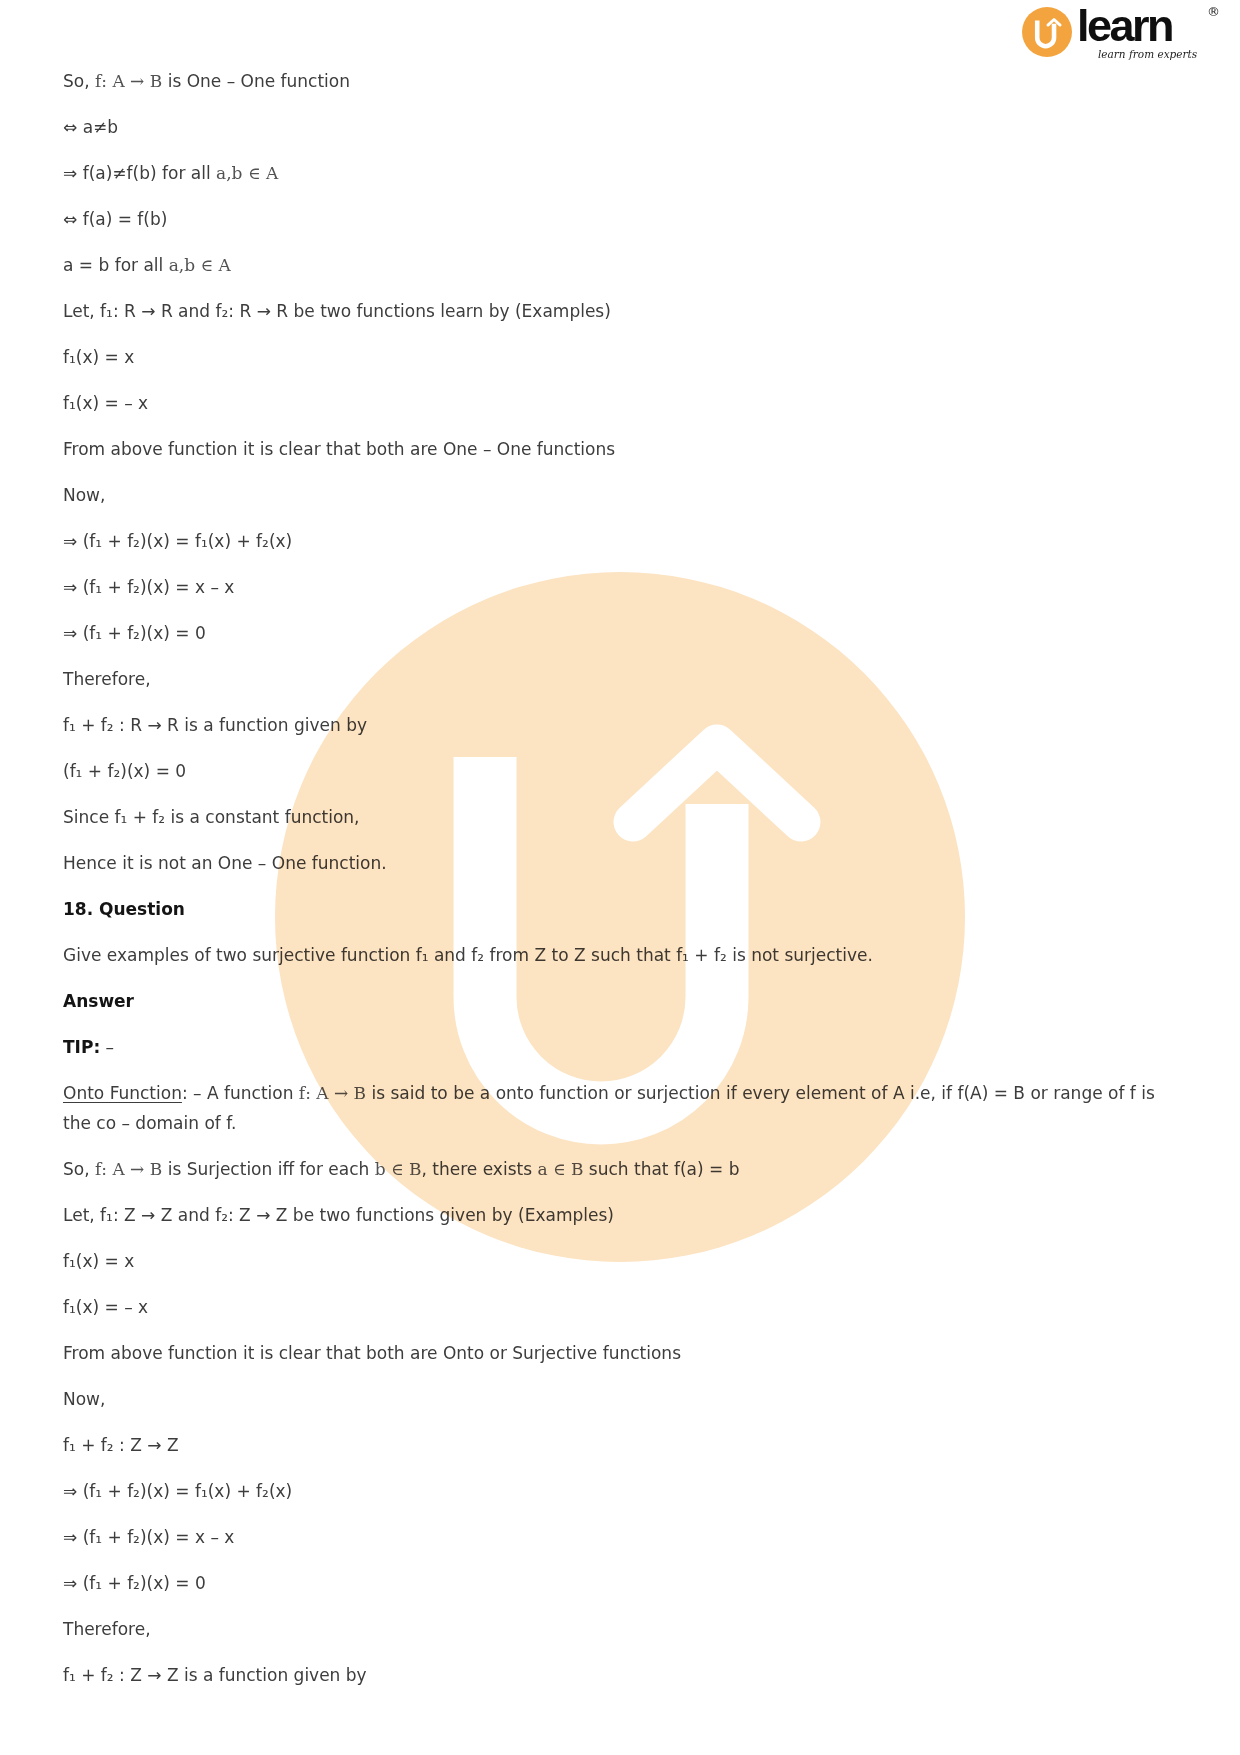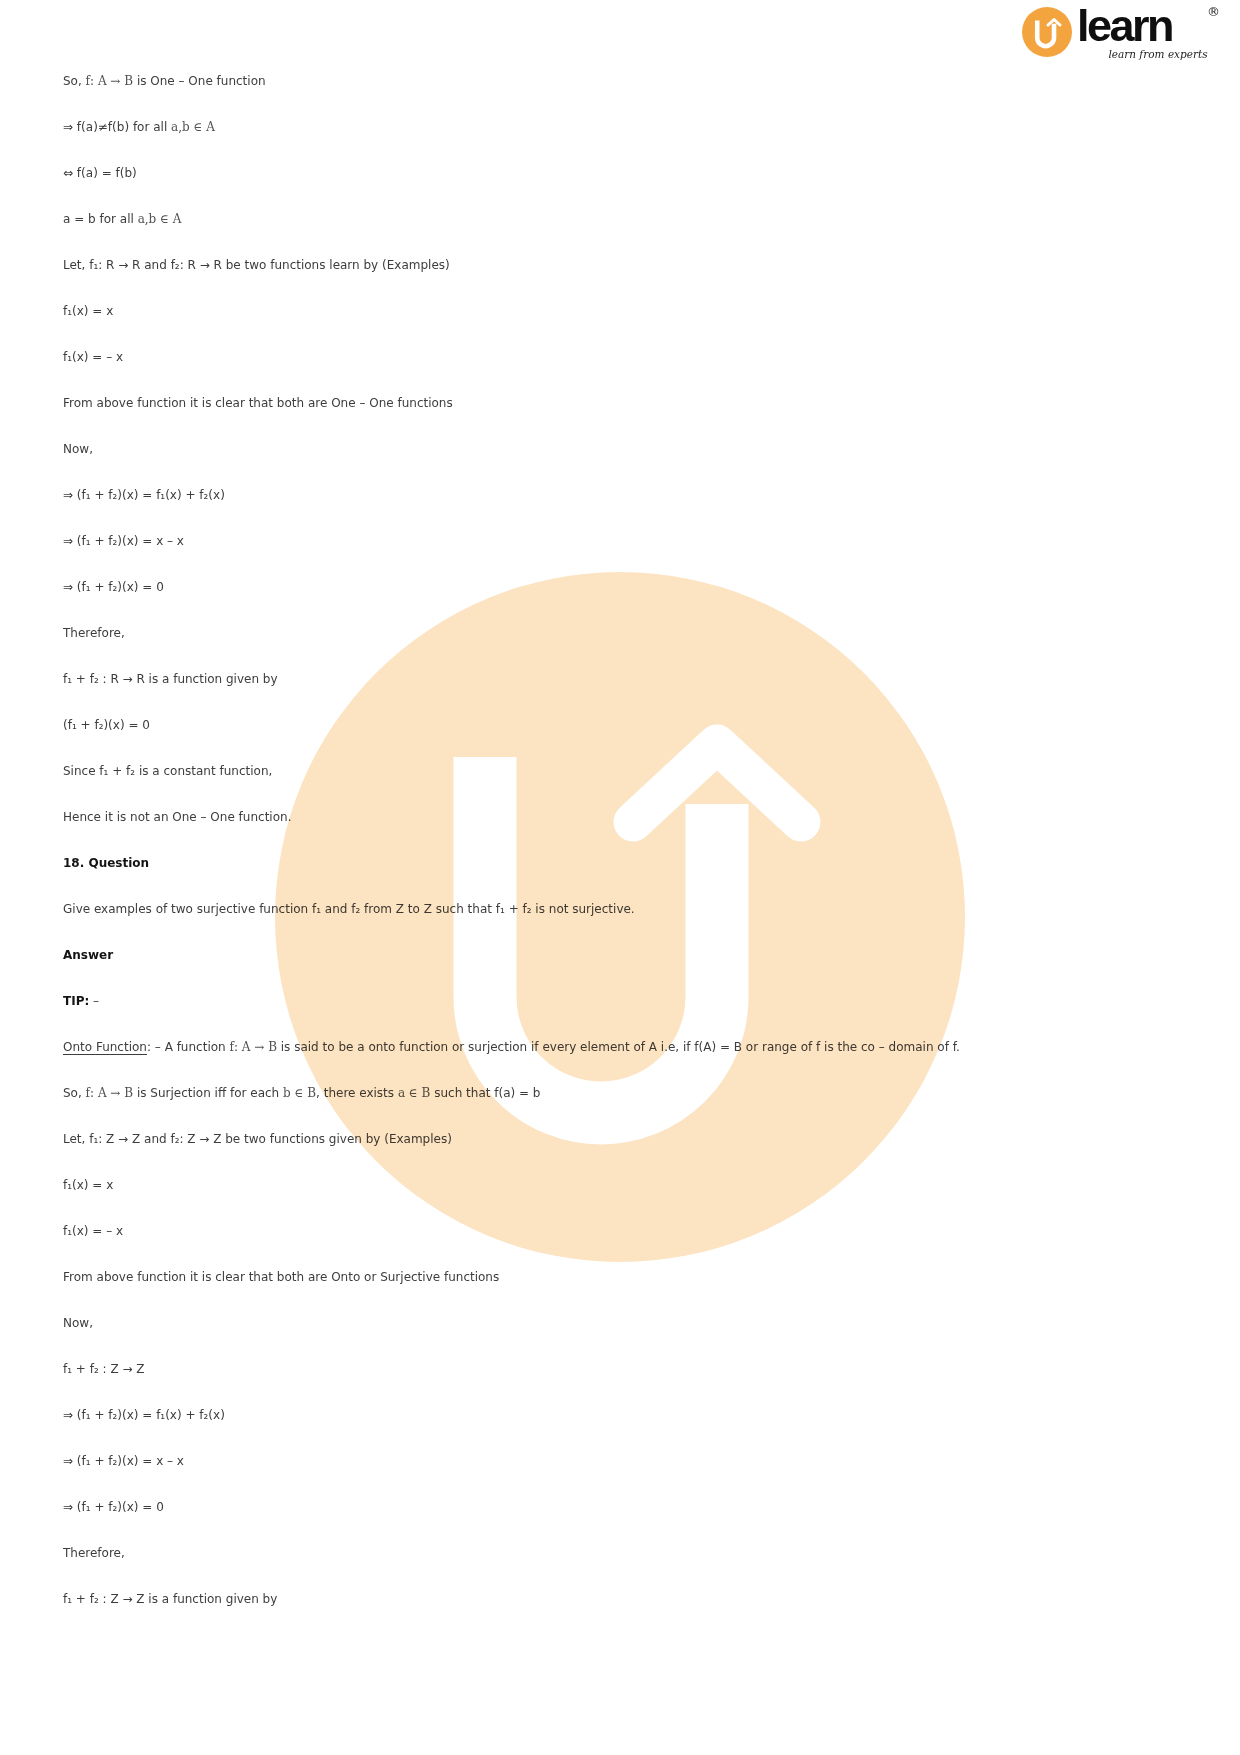--- a/index.html
+++ b/index.html
@@ -11,21 +11,21 @@
     overflow:hidden;
   }
 
   
   main.doc {
     position:absolute; left:63px; top:66px; width:1102px;
     z-index:1;
   }
   p.line {
     margin:0 0 16px 0;
-    font-size:12px;
+    font-size:17px;
     line-height:30px;
     color:#3d3d3d;
   }
   .seg-b { font-weight:700; color:#141414; }
   .seg-m {
     font-family:"DejaVu Serif","Liberation Serif",serif;
     color:#525252;
   }
   .seg-u { text-decoration:underline; text-underline-offset:3px;text-align:center; }
 
@@ -46,21 +46,21 @@
     font-family:"Liberation Sans","DejaVu Sans",sans-serif;
     font-weight:700; font-size:45px; letter-spacing:-2.5px;
     color:#0f0f0f; line-height:52px;
   }
   .regmark {
     position:absolute; left:1207px; top:4px;
     font-size:13px; color:#1d1d1d;
   }
   .tagline {
     position:absolute; left:1098px; top:48px; width:120px;
-    text-align:center;
+    text-align:left;
     font-family:"DejaVu Serif","Liberation Serif",serif;
     font-style:italic;
     font-size:10.5px; color:#1c1c1c;
     white-space:nowrap;
   }
 </style>
 </head>
 <body>
 
 <header class="logo">
@@ -69,20 +69,21 @@
     <path d="M210,185 V425 A116,116 0 0 0 442,425 V232" fill="none" stroke="#ffffff" stroke-width="63"></path>
     <path d="M358,250 L442,172 L526,250" fill="none" stroke="#ffffff" stroke-width="39" stroke-linecap="round" stroke-linejoin="round"></path>
   </svg>
   <div class="wordmark">learn</div>
   <div class="regmark">®</div>
   <div class="tagline">learn from experts</div>
 </header>
 
 <main class="doc">
     <p class="line"><span>So, </span><span class="seg-m">f: A → B</span><span> is One – One function</span></p>
+    <p class="line"><span>⇔ a≠b</span></p>
     <p class="line"><span>⇒ f(a)≠f(b) for all </span><span class="seg-m">a,b ∈ A</span></p>
     <p class="line"><span>⇔ f(a) = f(b)</span></p>
     <p class="line"><span>a = b for all </span><span class="seg-m">a,b ∈ A</span></p>
     <p class="line"><span>Let, f₁: R → R and f₂: R → R be two functions learn by (Examples)</span></p>
     <p class="line"><span>f₁(x) = x</span></p>
     <p class="line"><span>f₁(x) = – x</span></p>
     <p class="line"><span>From above function it is clear that both are One – One functions</span></p>
     <p class="line"><span>Now,</span></p>
     <p class="line"><span>⇒ (f₁ + f₂)(x) = f₁(x) + f₂(x)</span></p>
     <p class="line"><span>⇒ (f₁ + f₂)(x) = x – x</span></p>

